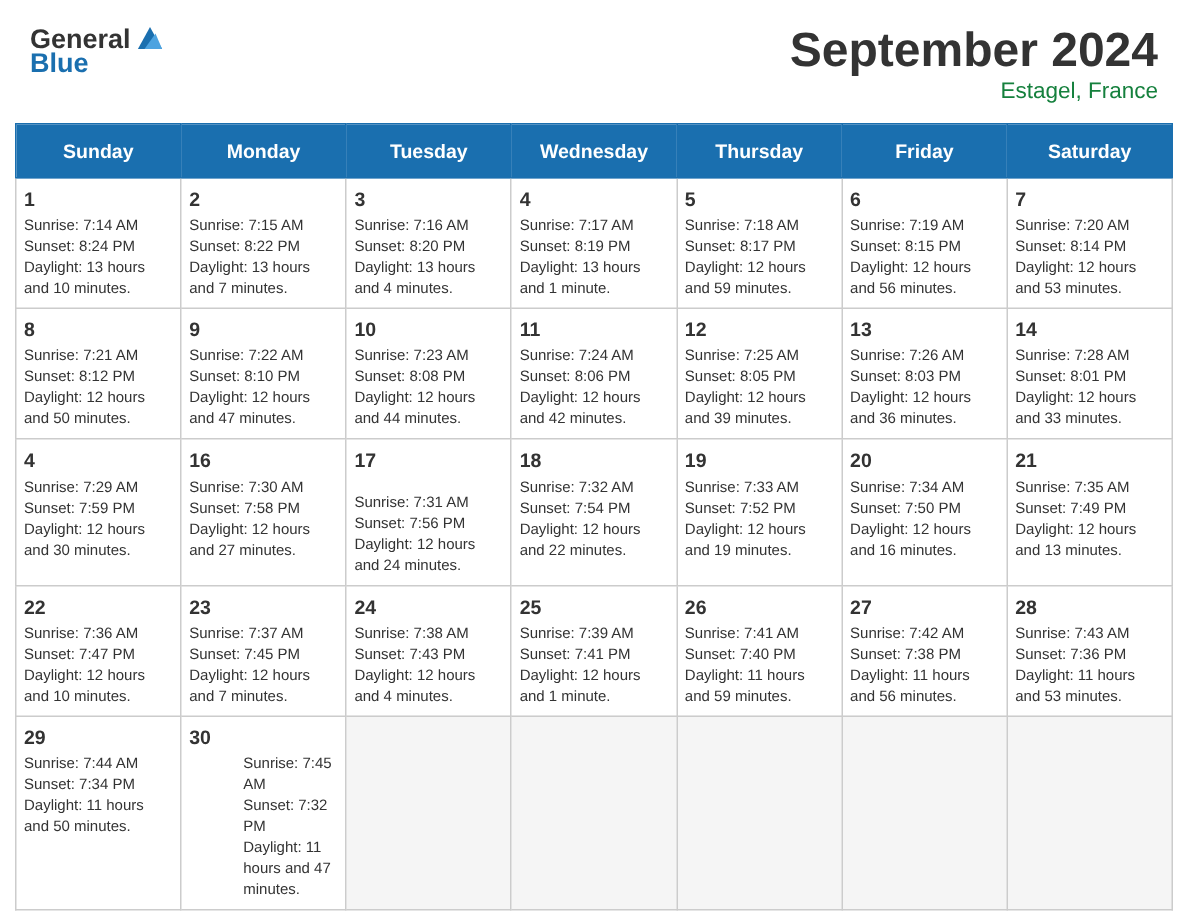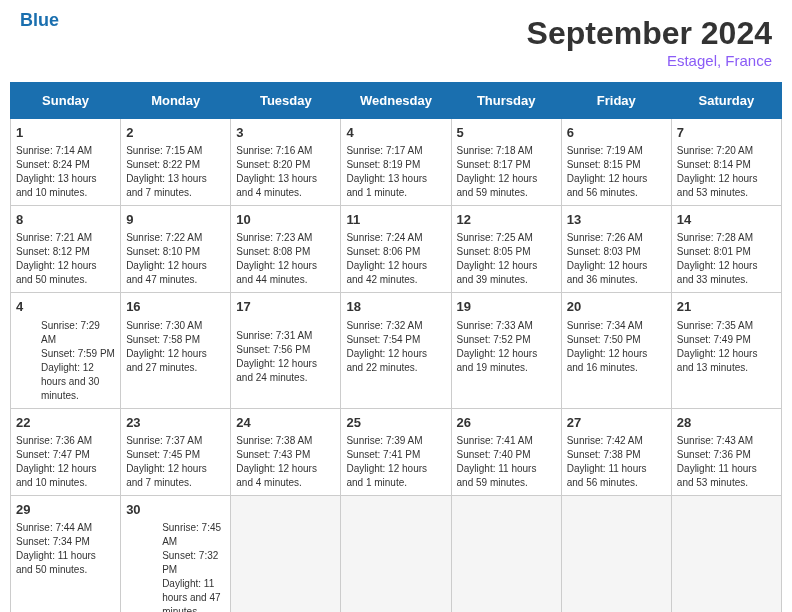--- a/index.html
+++ b/index.html
@@ -40,21 +40,21 @@
     .title-block {
       text-align: right;
     }
     .month-title {
       font-size: 32px;
       font-weight: bold;
       color: #333;
     }
     .location {
       font-size: 15px;
-      color: #8b5cf6;
+      color: #15803d;
     }
     .calendar {
       width: 100%;
       border-collapse: collapse;
       font-size: 11px;
     }
     .calendar thead tr th {
       background-color: #1a6faf;
       color: #fff;
       padding: 10px 4px;
@@ -86,20 +86,27 @@
       font-size: 10px;
       color: #333;
     }
   </style>
 </head>
 <body>
 
 <div class="header">
   <div class="logo">
     <div style="display:flex;flex-direction:column;align-items:flex-start;">
+      <div style="display:flex;align-items:center;">
+        <span class="logo-text-general">General</span>
+        <svg class="logo-icon" viewBox="0 0 30 30" xmlns="http://www.w3.org/2000/svg">
+          <polygon points="4,24 15,4 26,24" fill="#1a6faf"></polygon>
+          <polygon points="10,24 20,10 26,24" fill="#4da3e0"></polygon>
+        </svg>
+      </div>
       <span class="logo-text-blue" style="margin-top:-5px;">Blue</span>
     </div>
   </div>
   <div class="title-block">
     <div class="month-title">September 2024</div>
     <div class="location">Estagel, France</div>
   </div>
 </div>
 
 <table class="calendar">
@@ -199,21 +206,21 @@
         <td>
           <span class="day-num">14</span>
           <div class="day-detail" style="white-space: pre-line;">Sunrise: 7:28 AM
 Sunset: 8:01 PM
 Daylight: 12 hours and 33 minutes.</div>
         </td>
       </tr>
       <tr>
         <td>
           <span class="day-num">4</span>
-          <div class="day-detail" style="white-space: pre-line; margin-left: 25px;">Sunrise: 7:29 AM
+          <div class="day-detail" style="white-space: pre-line;">Sunrise: 7:29 AM
 Sunset: 7:59 PM
 Daylight: 12 hours and 30 minutes.</div>
         </td>
         <td>
           <span class="day-num">16</span>
           <div class="day-detail" style="white-space: pre-line;">Sunrise: 7:30 AM
 Sunset: 7:58 PM
 Daylight: 12 hours and 27 minutes.</div>
         </td>
         <td>

